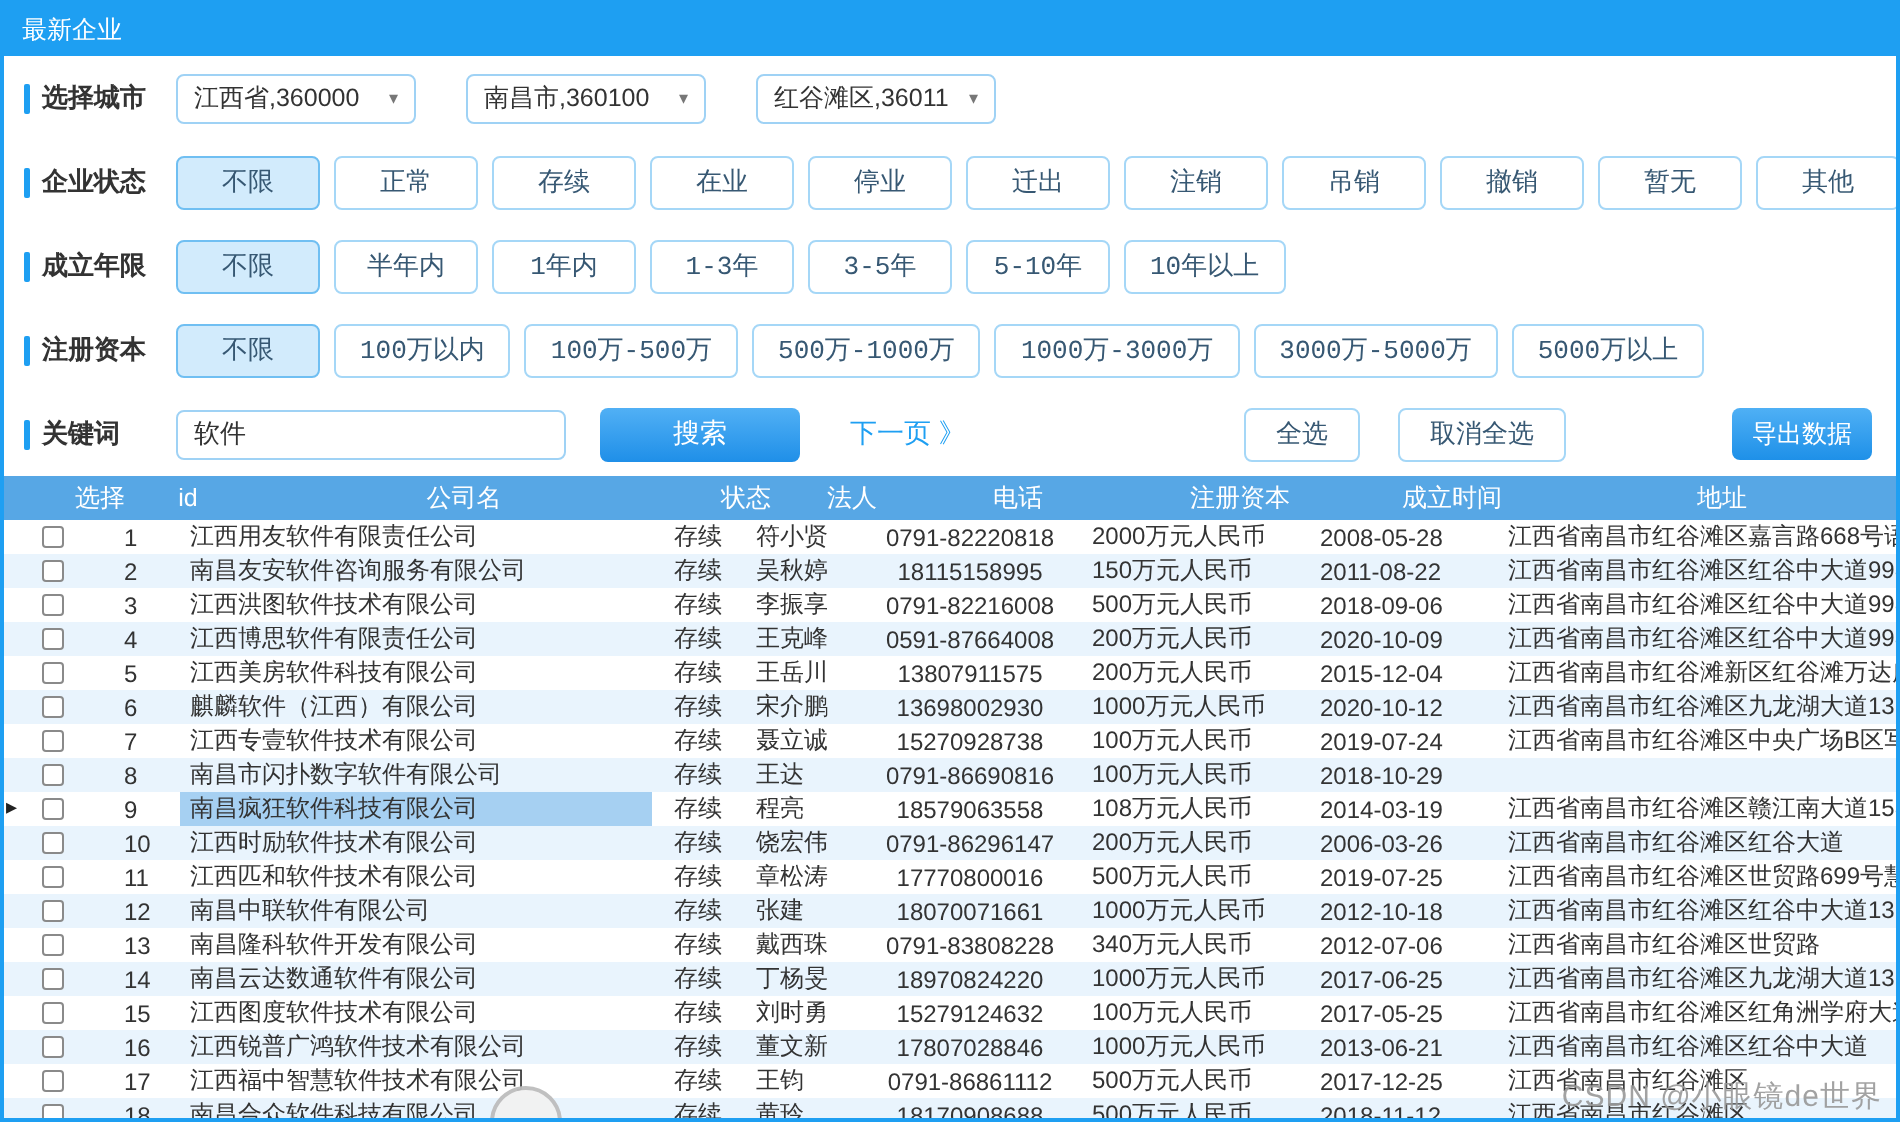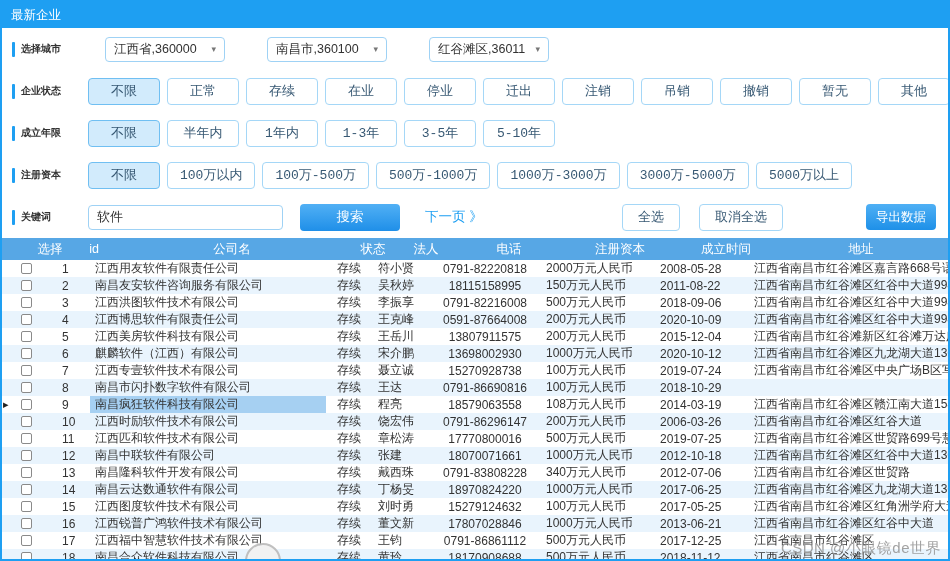--- a/index.html
+++ b/index.html
@@ -9,27 +9,27 @@
   .window { position:relative; width:950px; height:561px; background:#fff;
             border:2px solid #1e9ff2; overflow:hidden; }
 
   
   .titlebar { height:26px; background:#1e9ff2; color:#fff; display:flex;
               align-items:center; padding:0 9px; font-size:12.5px; }
 
   
   .frow { display:flex; align-items:center; height:42px; padding:0 10px; }
   .flabel { flex:0 0 76px; display:flex; align-items:center; gap:6px;
-            font-size:10px; font-weight:700; color:#333; white-space:nowrap; }
+            font-size:13px; font-weight:700; color:#333; white-space:nowrap; }
   .flabel .bar { width:3px; height:15px; background:#1e9ff2; border-radius:1px; }
   .fbody { display:flex; align-items:center; gap:7px; flex:1; min-width:0; }
 
   .select { min-width:120px; height:25px; border:1px solid #9fd2f5; border-radius:4px;
             background:#fff; display:flex; align-items:center; justify-content:space-between;
-            padding:0 8px; font-size:12.5px; color:#333; margin-right:18px; cursor:pointer;margin-left:17px; }
+            padding:0 8px; font-size:12.5px; color:#333; margin-right:18px; cursor:pointer; }
   .select .caret { color:#777; font-size:9px; margin-left:10px; }
 
   .opt { min-width:72px; padding:0 12px; height:27px; line-height:25px; text-align:center;
          background:#fff; border:1px solid #a5d7f7; border-radius:4px; font-size:13px;
          color:#375873; cursor:pointer; white-space:nowrap;font-family:Liberation Mono, monospace; }
   .opts div.opt:first-of-type { background:#d2ebfc; border-color:#70bff2; }
 
   .kw-input { width:195px; height:25px; border:1px solid #9fd2f5; border-radius:4px;
               padding:0 8px; font-size:13px; color:#333; outline:none; }
   .btn-search { width:100px; height:27px; margin-left:10px; border:none; border-radius:4px;
@@ -154,20 +154,21 @@
         <div class="opt">半年内</div>
 
         <div class="opt">1年内</div>
 
         <div class="opt">1-3年</div>
 
         <div class="opt">3-5年</div>
 
         <div class="opt">5-10年</div>
 
+        <div class="opt">10年以上</div>
       </div>
   </div>
 
   <div class="frow">
     <div class="flabel">
       <span class="bar"></span>
       <span>注册资本</span>
     </div>
     <div class="fbody opts">
 

